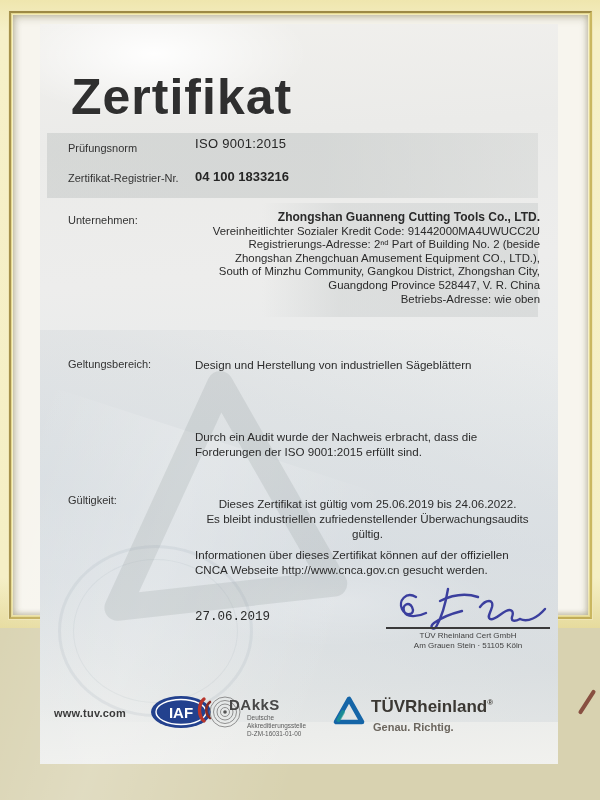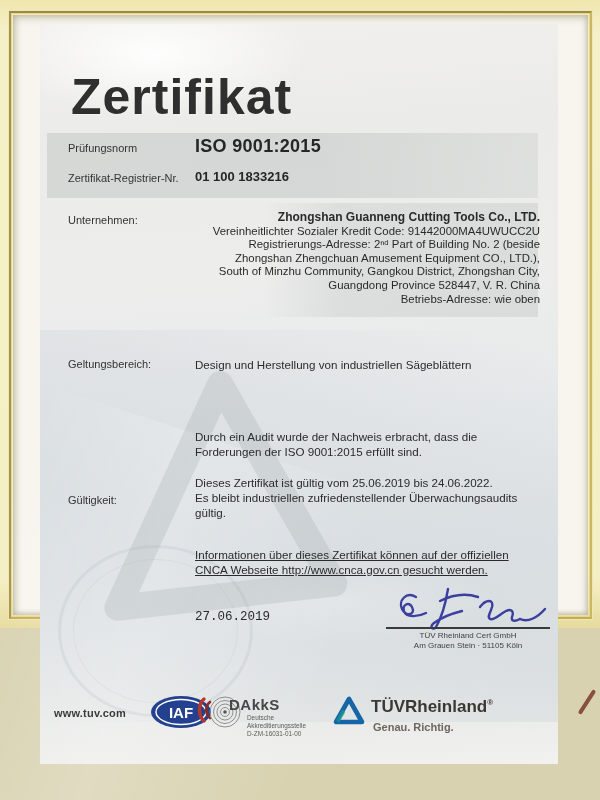--- a/index.html
+++ b/index.html
@@ -37,21 +37,21 @@
   .watermark-seal-inner { position:absolute; left:12px; top:11px; right:12px; bottom:11px;
            border-radius:50%; border:1.5px solid rgba(150,163,176,.12); }
   .red-sliver { position:absolute; left:585px; top:688px; width:4px; height:28px;
            transform:rotate(33deg); background:#6e241c; opacity:.75; border-radius:2px; }
 
   .abs { position:absolute; }
   .title { left:71px; top:68px; font-size:50px; letter-spacing:1px; color:#2f2f2f;
            text-shadow:1px 1px 0 rgba(255,255,255,.35); }
   .label { left:68px; font-size:11px; color:#333; }
   .val-col { left:195px; color:#262626; }
-  .iso { font-size:18px; font-weight:bold; letter-spacing:.3px; }
+  .iso { font-size:13px; font-weight:normal; letter-spacing:.3px; }
   .regnr { font-size:13px; font-weight:bold; }
   .block { width:345px; font-size:11.4px; line-height:13.6px; color:#2a2a2a; }
   .block .bold-line { font-weight:bold; font-size:12px; }
   .para { width:345px; font-size:11.6px; line-height:15px; color:#2b2b2b; }
   .date { font-size:12.5px; color:#2b2b2b; }
   .sig-line { left:386px; top:627px; width:164px; height:2px; background:#3a3a3a; }
   .issuer { left:384px; top:631px; width:168px; text-align:center; font-size:8px;
             line-height:10px; color:#3f3f3f; }
   .website { left:54px; top:707px; font-size:11px; font-weight:bold; color:#3a3a3a; letter-spacing:.2px; }
   .dakks-name { left:229px; top:696px; font-size:15px; font-weight:bold; color:#474747; letter-spacing:.5px; }
@@ -84,21 +84,21 @@
 
   <div class="watermark-seal">
     <div class="watermark-seal-inner"></div>
   </div>
 
   <h1 class="abs title">Zertifikat</h1>
 
   <span class="abs label" style="top:142px;">Prüfungsnorm</span>
   <span class="abs val-col iso" style="top:136px;">ISO 9001:2015</span>
   <span class="abs label" style="top:172px;">Zertifikat-Registrier-Nr.</span>
-  <span class="abs val-col regnr" style="top:169px;">01 100 1833216</span>
+  <span class="abs val-col regnr" style="top:169px;">04 100 1833216</span>
 
   <span class="abs label" style="top:214px;">Unternehmen:</span>
   <div class="abs val-col block" style="top:211px;text-align:right;">
     <div class="bold-line">Zhongshan Guanneng Cutting Tools Co., LTD.</div>
     <div>Vereinheitlichter Sozialer Kredit Code: 91442000MA4UWUCC2U</div>
     <div>Registrierungs-Adresse: 2ⁿᵈ Part of Building No. 2 (beside</div>
     <div>Zhongshan Zhengchuan Amusement Equipment CO., LTD.),</div>
     <div>South of Minzhu Community, Gangkou District, Zhongshan City,</div>
     <div>Guangdong Province 528447, V. R. China</div>
     <div>Betriebs-Adresse: wie oben</div>
@@ -106,27 +106,27 @@
 
   <span class="abs label" style="top:358px;">Geltungsbereich:</span>
   <div class="abs val-col para" style="top:357px;">Design und Herstellung von industriellen Sägeblättern</div>
 
   <div class="abs val-col para" style="top:429px;">
     <div>Durch ein Audit wurde der Nachweis erbracht, dass die</div>
     <div>Forderungen der ISO 9001:2015 erfüllt sind.</div>
   </div>
 
   <span class="abs label" style="top:494px;">Gültigkeit:</span>
-  <div class="abs val-col para" style="top:475px;">
+  <div class="abs val-col para" style="top:496px;text-align:center;">
     <div>Dieses Zertifikat ist gültig vom 25.06.2019 bis 24.06.2022.</div>
     <div>Es bleibt industriellen zufriedenstellender Überwachungsaudits</div>
     <div>gültig.</div>
   </div>
 
-  <div class="abs val-col para" style="top:547px;text-decoration:underline;">
+  <div class="abs val-col para" style="top:547px;">
     <div>Informationen über dieses Zertifikat können auf der offiziellen</div>
     <div>CNCA Webseite http://www.cnca.gov.cn gesucht werden.</div>
   </div>
 
   <span class="abs val-col date" style="top:610px;font-family:Liberation Mono, monospace;">27.06.2019</span>
   <svg class="abs sig-svg" width="152" height="48" viewBox="0 0 152 48">
     <g fill="none" stroke="#3b3f9e" stroke-width="2.4" stroke-linecap="round">
       <path d="M20 14 C10 8 2 18 6 26 C10 34 20 32 16 24 C13 18 6 22 8 28 C10 35 22 34 30 30"></path>
       <path d="M52 6 C50 18 46 34 40 44 C37 48 33 44 38 40 C46 34 58 30 66 28"></path>
       <path d="M44 18 C56 12 70 10 82 14"></path>

